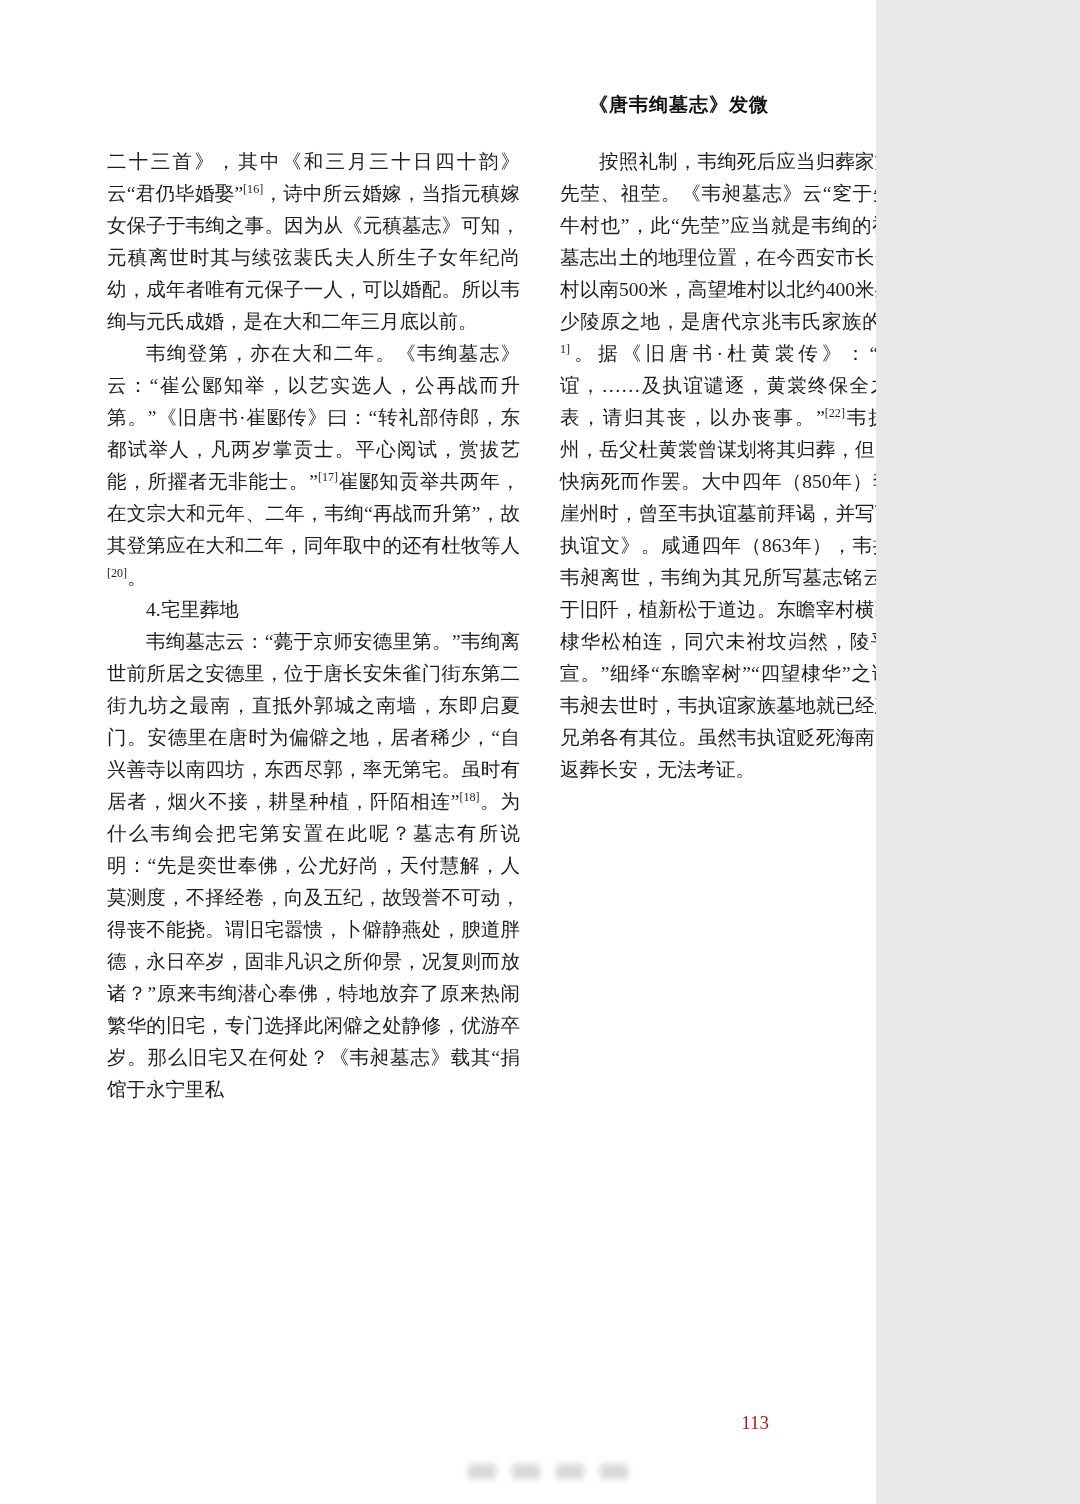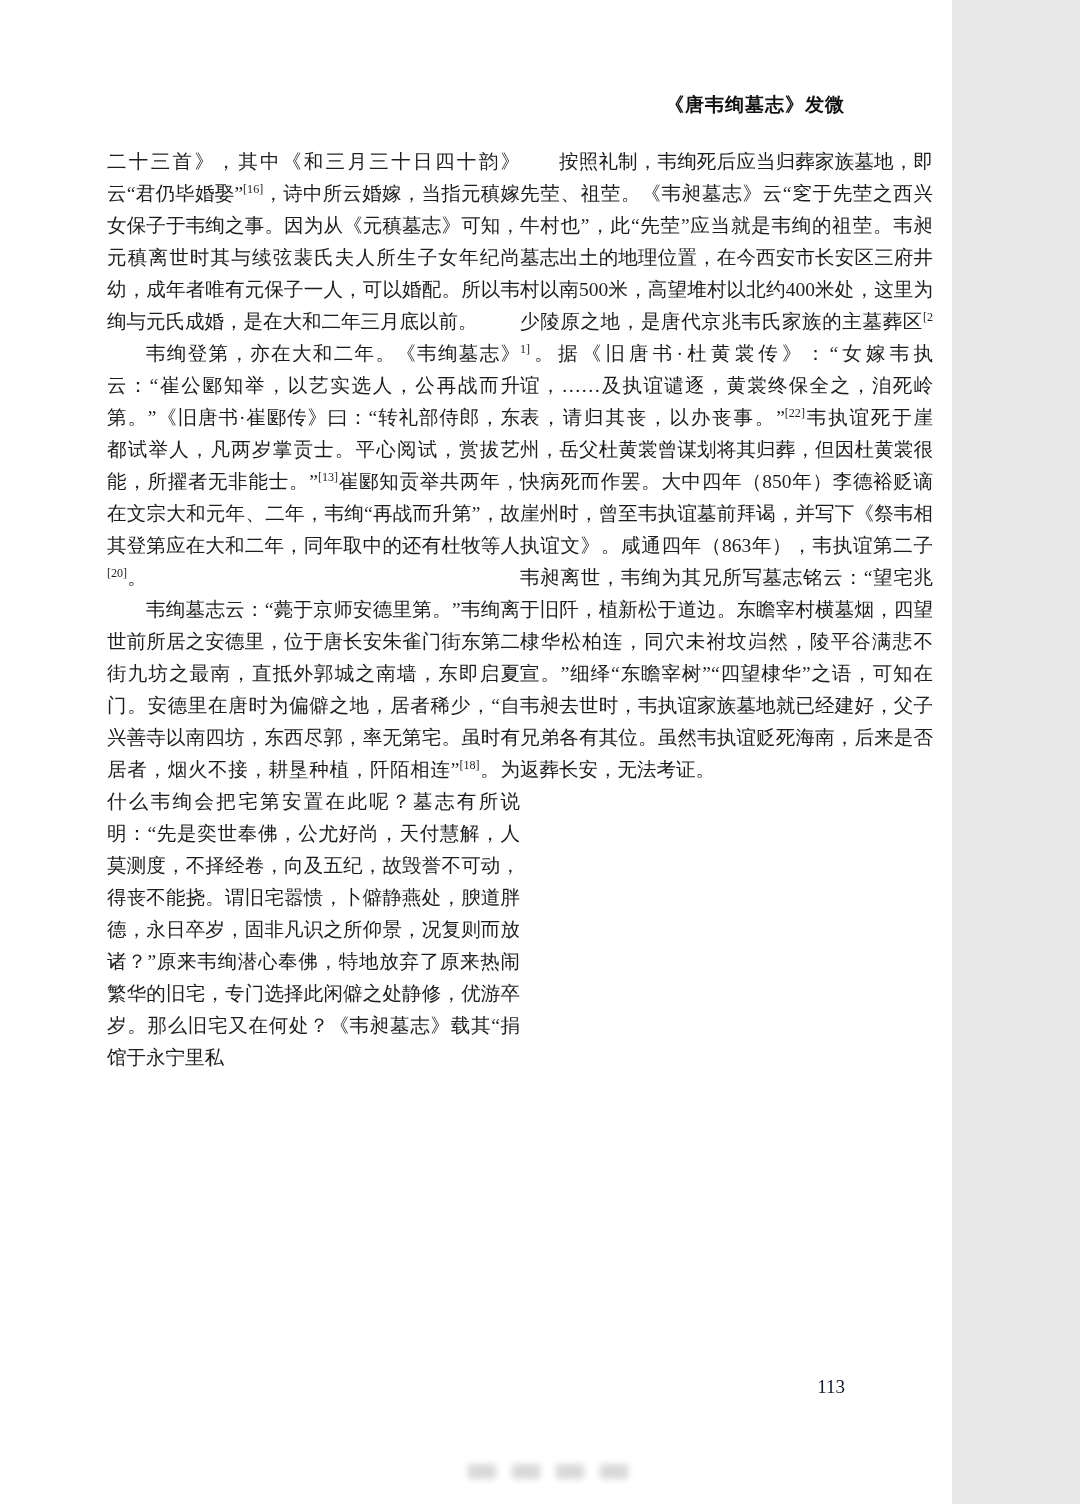--- a/index.html
+++ b/index.html
@@ -2,21 +2,21 @@
 <html><head>
 <meta charset="utf-8">
 <style>
   html, body {
     margin: 0;
     padding: 0;
     background: #e8e8e8;
   }
   .page {
     position: relative;
-    width: 952px;
+    width: 876px;
     height: 1504px;
     background: #ffffff;
     font-family: "Liberation Serif", "DejaVu Serif", serif;
     color: #1d1d1d;
     overflow: hidden;
   }
   .running-header {
     position: absolute;
     top: 92px;
     right: 107px;
@@ -25,20 +25,21 @@
     font-family: "Liberation Sans", "DejaVu Sans", sans-serif;
     letter-spacing: 1px;
     color: #111111;
   }
   .content {
     position: absolute;
     top: 146px;
     left: 107px;
     width: 866px;
     display: flex;
+    gap: 40px;
   }
   .column {
     width: 413px;
   }
   .para {
     margin: 0;
     font-size: 19.5px;
     line-height: 32px;
     text-align: justify;
     text-justify: inter-ideograph;
@@ -50,24 +51,24 @@
   .para sup {
     font-size: 0.62em;
     line-height: 0;
     vertical-align: super;
   }
   .section-heading {
     font-weight: 400;
   }
   .page-number {
     position: absolute;
-    top: 1376px;
+    top: 1412px;
     right: 107px;
     font-size: 19px;
-    color: #0f172a;
+    color: #b91c1c;
   }
   .watermark {
     position: absolute;
     left: 468px;
     top: 1464px;
     display: flex;
     gap: 16px;
     filter: blur(3px);
     opacity: 0.38;
   }
@@ -83,21 +84,22 @@
 <body>
 
 <div class="page">
 
   <div class="running-header">《唐韦绚墓志》发微</div>
 
   <div class="content">
 
     <div class="column">
       <p class="para">二十三首》，其中《和三月三十日四十韵》云“君仍毕婚娶”<sup>[16]</sup>，诗中所云婚嫁，当指元稹嫁女保子于韦绚之事。因为从《元稹墓志》可知，元稹离世时其与续弦裴氏夫人所生子女年纪尚幼，成年者唯有元保子一人，可以婚配。所以韦绚与元氏成婚，是在大和二年三月底以前。</p>
-      <p class="para indent">韦绚登第，亦在大和二年。《韦绚墓志》云：“崔公郾知举，以艺实选人，公再战而升第。”《旧唐书·崔郾传》曰：“转礼部侍郎，东都试举人，凡两岁掌贡士。平心阅试，赏拔艺能，所擢者无非能士。”<sup>[13]</sup>崔郾知贡举共两年，在文宗大和元年、二年，韦绚“再战而升第”，故其登第应在大和二年，同年取中的还有杜牧等人<sup>[20]</sup>。</p>
+      <p class="para indent">韦绚登第，亦在大和二年。《韦绚墓志》云：“崔公郾知举，以艺实选人，公再战而升第。”《旧唐书·崔郾传》曰：“转礼部侍郎，东都试举人，凡两岁掌贡士。平心阅试，赏拔艺能，所擢者无非能士。”<sup>[17]</sup>崔郾知贡举共两年，在文宗大和元年、二年，韦绚“再战而升第”，故其登第应在大和二年，同年取中的还有杜牧等人<sup>[20]</sup>。</p>
+      <p class="para indent section-heading">4.宅里葬地</p>
       <p class="para indent">韦绚墓志云：“薨于京师安德里第。”韦绚离世前所居之安德里，位于唐长安朱雀门街东第二街九坊之最南，直抵外郭城之南墙，东即启夏门。安德里在唐时为偏僻之地，居者稀少，“自兴善寺以南四坊，东西尽郭，率无第宅。虽时有居者，烟火不接，耕垦种植，阡陌相连”<sup>[18]</sup>。为什么韦绚会把宅第安置在此呢？墓志有所说明：“先是奕世奉佛，公尤好尚，天付慧解，人莫测度，不择经卷，向及五纪，故毁誉不可动，得丧不能挠。谓旧宅嚣愦，卜僻静燕处，腴道胖德，永日卒岁，固非凡识之所仰景，况复则而放诸？”原来韦绚潜心奉佛，特地放弃了原来热闹繁华的旧宅，专门选择此闲僻之处静修，优游卒岁。那么旧宅又在何处？《韦昶墓志》载其“捐馆于永宁里私</p>
     </div>
 
     <div class="column">
       <p class="para indent">按照礼制，韦绚死后应当归葬家族墓地，即先茔、祖茔。《韦昶墓志》云“窆于先茔之西兴牛村也”，此“先茔”应当就是韦绚的祖茔。韦昶墓志出土的地理位置，在今西安市长安区三府井村以南500米，高望堆村以北约400米处，这里为少陵原之地，是唐代京兆韦氏家族的主墓葬区<sup>[21]</sup>。据《旧唐书·杜黄裳传》：“女嫁韦执谊，……及执谊谴逐，黄裳终保全之，洎死岭表，请归其丧，以办丧事。”<sup>[22]</sup>韦执谊死于崖州，岳父杜黄裳曾谋划将其归葬，但因杜黄裳很快病死而作罢。大中四年（850年）李德裕贬谪崖州时，曾至韦执谊墓前拜谒，并写下《祭韦相执谊文》。咸通四年（863年），韦执谊第二子韦昶离世，韦绚为其兄所写墓志铭云：“望宅兆于旧阡，植新松于道边。东瞻宰村横墓烟，四望棣华松柏连，同穴未祔坟岿然，陵平谷满悲不宣。”细绎“东瞻宰树”“四望棣华”之语，可知在韦昶去世时，韦执谊家族墓地就已经建好，父子兄弟各有其位。虽然韦执谊贬死海南，后来是否返葬长安，无法考证。</p>
     </div>
 
   </div>
 
   <div class="watermark">

